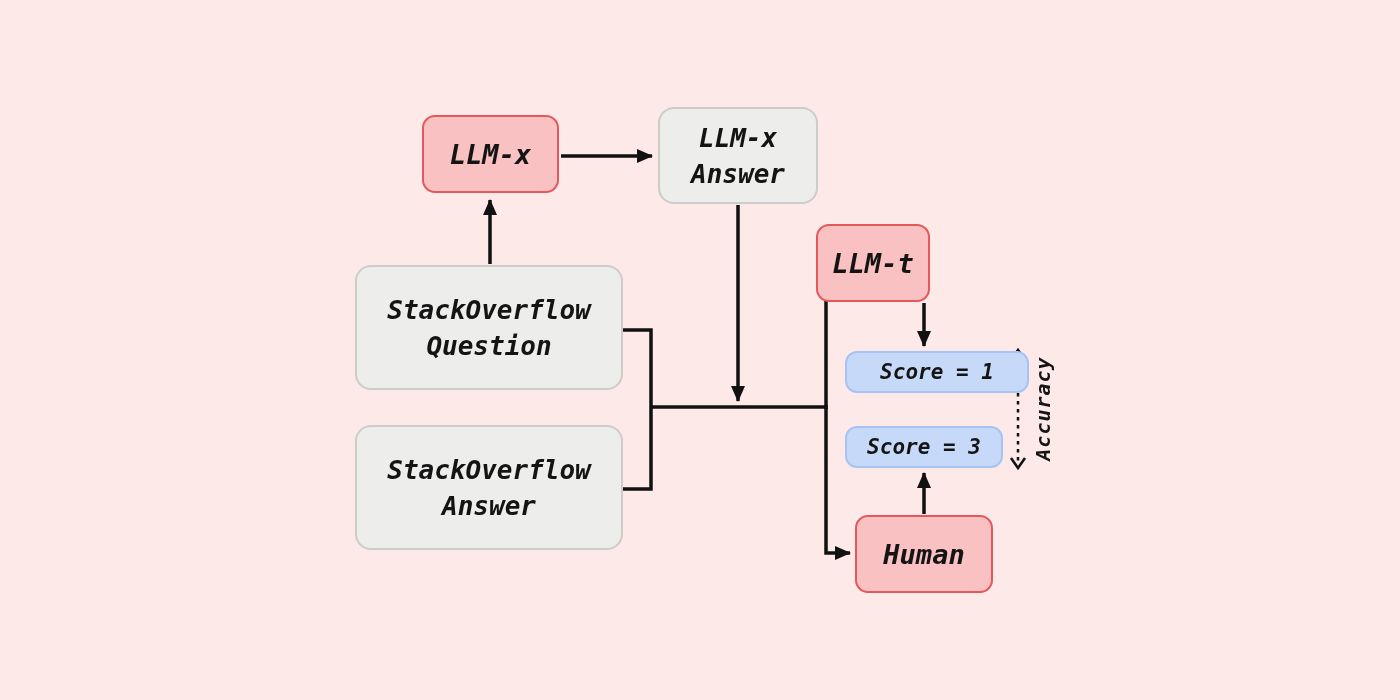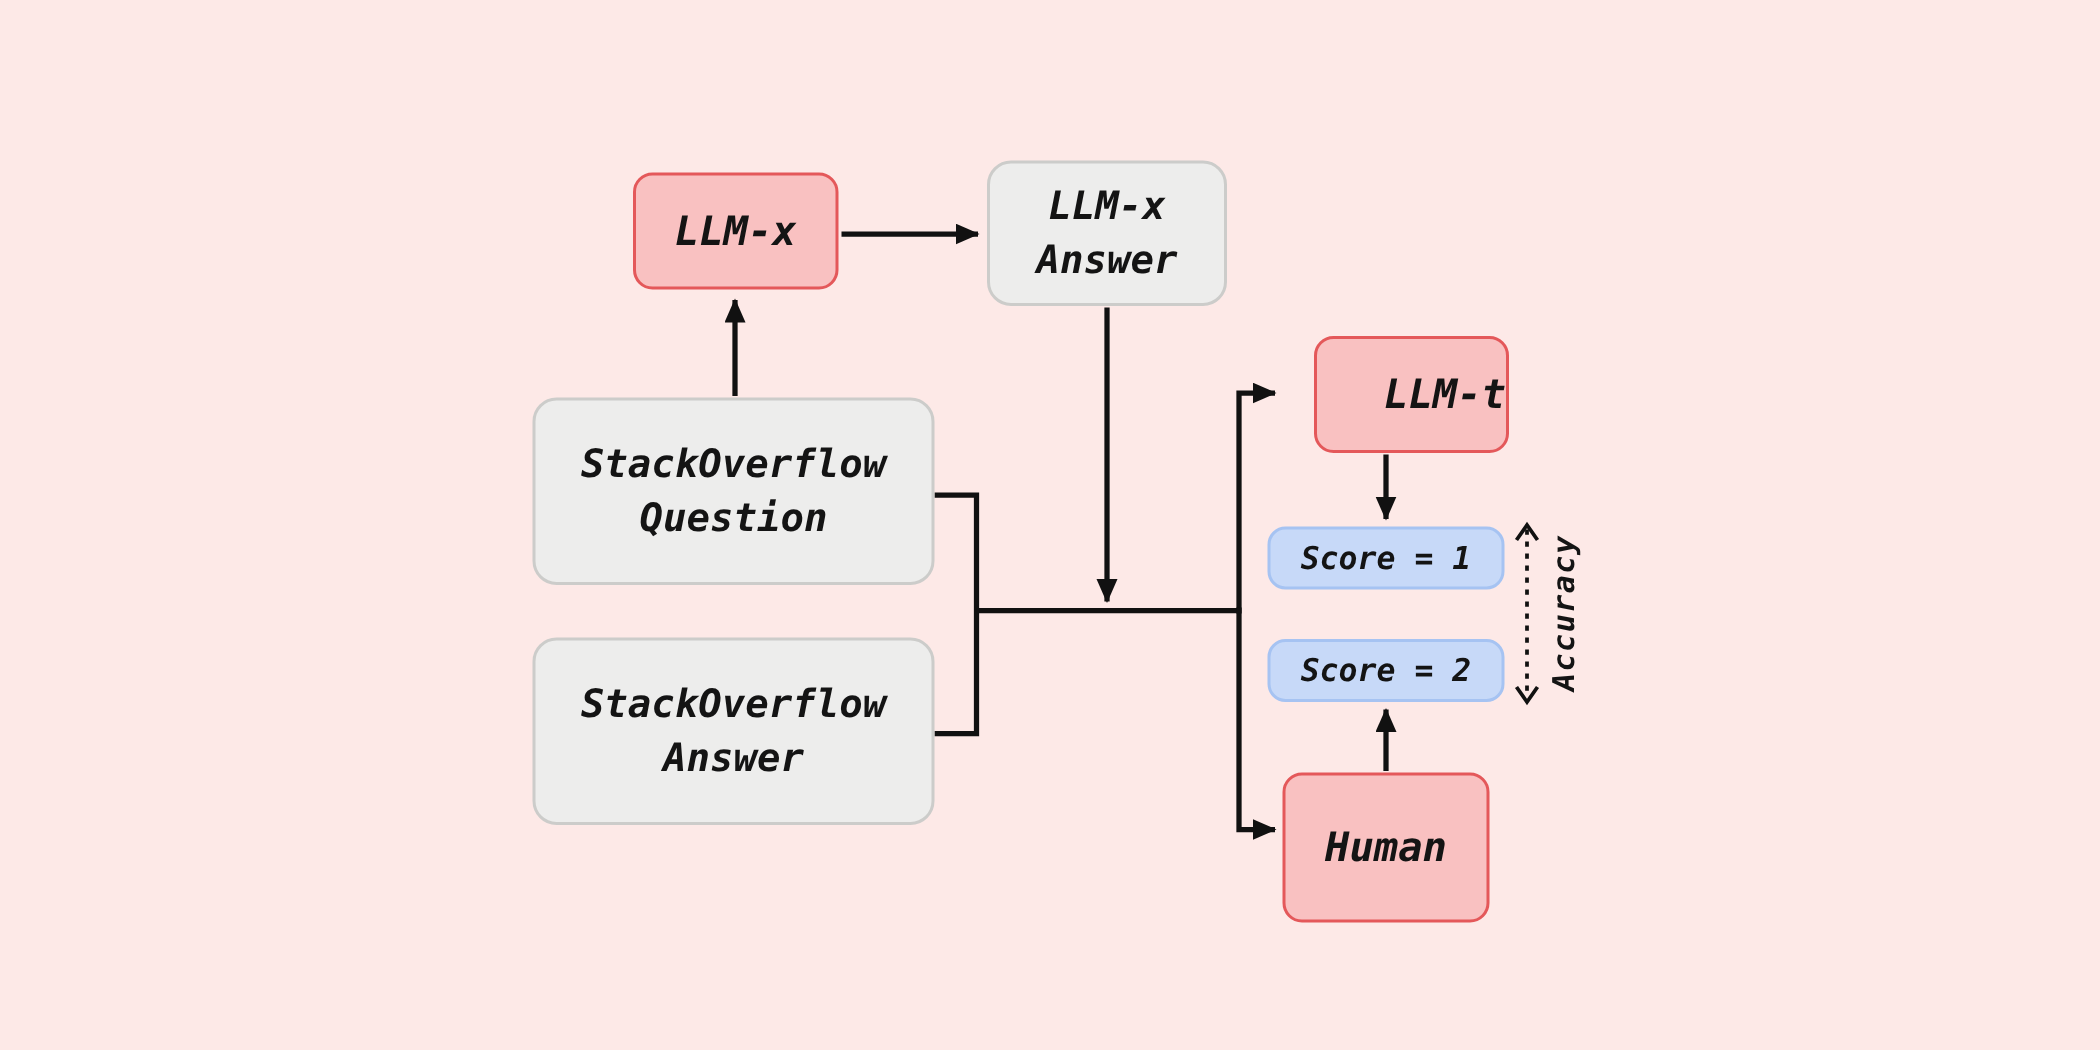--- a/index.html
+++ b/index.html
@@ -52,24 +52,24 @@
   .node-score{
     background:var(--score-fill);
     border:2px solid var(--score-border);
     border-radius:12px;
     font-size:21px;
   }
   #llm-x{left:422px;top:115px;width:137px;height:78px;}
   #llm-x-answer{left:658px;top:107px;width:160px;height:97px;}
   #so-question{left:355px;top:265px;width:268px;height:125px;}
   #so-answer{left:355px;top:425px;width:268px;height:125px;}
-  #llm-t{left:876px;top:224px;width:130px;height:78px;justify-content:flex-end;}
-  #score-1{left:845px;top:351px;width:158px;height:42px;}
+  #llm-t{left:816px;top:224px;width:114px;height:78px;}
+  #score-1{left:845px;top:351px;width:184px;height:42px;}
   #score-0{left:845px;top:426px;width:158px;height:42px;}
-  #human{left:855px;top:515px;width:138px;height:100px;}
+  #human{left:855px;top:515px;width:138px;height:78px;}
   .accuracy-label{
     position:absolute;
     left:941px;top:398px;
     width:200px;height:21px;
     transform:rotate(-90deg);
     text-align:center;
     font-size:20px;
     font-weight:600;
     color:#141414;
     letter-spacing:1px;
@@ -131,21 +131,21 @@
 
   <div class="node node-model" id="llm-t">
     <span>LLM-t</span>
   </div>
 
   <div class="node node-score" id="score-1">
     <span>Score = 1</span>
   </div>
 
   <div class="node node-score" id="score-0">
-    <span>Score = 2</span>
+    <span>Score = 3</span>
   </div>
 
   <div class="node node-model" id="human">
     <span>Human</span>
   </div>
 
   <div class="accuracy-label">Accuracy</div>
 
 </div>
 

